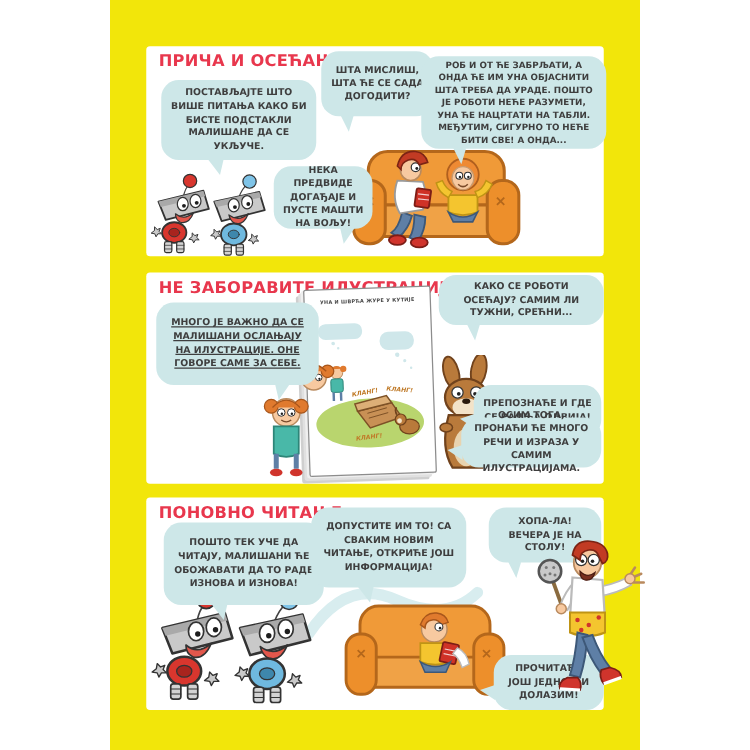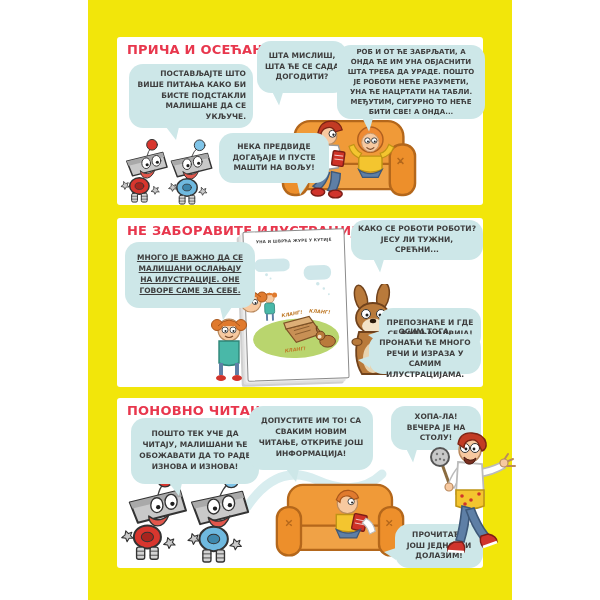--- a/index.html
+++ b/index.html
@@ -123,23 +123,23 @@
         <circle cx="89.5" cy="27" r="1" fill="#222"></circle>
           <circle cx="96.5" cy="27" r="1" fill="#222"></circle>
         <path d="M88,33 q4,4 8,0" fill="none" stroke="#7a4a2a" stroke-width="1.2"></path>
         <path d="M80,42 h24 v14 q-12,5 -24,0 z" fill="#F4C52F" stroke="#BF9415" stroke-width="1.5"></path>
         <path d="M80,44 q-8,-4 -10,-12 l5,-2 q3,7 8,9 z" fill="#F4C52F" stroke="#BF9415" stroke-width="1.2"></path>
         <path d="M104,44 q9,-3 12,-11 l-5,-3 q-3,8 -9,9 z" fill="#F4C52F" stroke="#BF9415" stroke-width="1.2"></path>
         <path d="M80,56 q12,8 24,0 l-4,8 h-16 z" fill="#5E7FA6" stroke="#3D5878" stroke-width="1.3"></path>
       </g>
     </svg>
 
-    <div class="bubble tail-b" style="left:12px;top:27px;width:124px;height:64px;text-align:right;">ПОСТАВЉАЈТЕ ШТО ВИШЕ ПИТАЊА КАКО БИ БИСТЕ ПОДСТАКЛИ МАЛИШАНЕ ДА СЕ УКЉУЧЕ.</div>
+    <div class="bubble tail-b" style="left:12px;top:27px;width:124px;height:64px;">ПОСТАВЉАЈТЕ ШТО ВИШЕ ПИТАЊА КАКО БИ БИСТЕ ПОДСТАКЛИ МАЛИШАНЕ ДА СЕ УКЉУЧЕ.</div>
     <div class="bubble tail-bl" style="left:140px;top:4px;width:90px;height:52px;">ШТА МИСЛИШ, ШТА ЋЕ СЕ САДА ДОГОДИТИ?</div>
-    <div class="bubble tail-br" style="left:102px;top:96px;width:110px;height:50px;">НЕКА ПРЕДВИДЕ ДОГАЂАЈЕ И ПУСТЕ МАШТИ НА ВОЉУ!</div>
+    <div class="bubble tail-br" style="left:102px;top:96px;width:79px;height:50px;">НЕКА ПРЕДВИДЕ ДОГАЂАЈЕ И ПУСТЕ МАШТИ НА ВОЉУ!</div>
     <div class="bubble small tail-bl" style="left:220px;top:8px;width:148px;height:74px;">РОБ И ОТ ЋЕ ЗАБРЉАТИ, А ОНДА ЋЕ ИМ УНА ОБЈАСНИТИ ШТА ТРЕБА ДА УРАДЕ. ПОШТО ЈЕ РОБОТИ НЕЋЕ РАЗУМЕТИ, УНА ЋЕ НАЦРТАТИ НА ТАБЛИ. МЕЂУТИМ, СИГУРНО ТО НЕЋЕ БИТИ СВЕ! А ОНДА...</div>
   </div>
 
   <div class="panel panel2">
     <div class="heading">НЕ ЗАБОРАВИТЕ ИЛУСТРАЦИЈЕ!</div>
 
     <div class="book-page">
       <div class="book-title">УНА И ШВРЋА ЖУРЕ У КУТИЈЕ</div>
       <svg class="mini-scene" viewBox="0 0 96 118">
         <ellipse cx="48" cy="88" rx="44" ry="20" fill="#B9D56E"></ellipse>
@@ -213,21 +213,21 @@
       <circle cx="38" cy="30" r="4.5" fill="#fff" stroke="#333" stroke-width="1"></circle>
       <circle cx="24" cy="31" r="1.5" fill="#222"></circle>
         <circle cx="37" cy="31" r="1.5" fill="#222"></circle>
       <path d="M16,48 q-7,26 3,42 l24,0 q9,-18 3,-42 z" fill="#B97A3B" stroke="#70421C" stroke-width="1.8"></path>
       <ellipse cx="30" cy="74" rx="10" ry="15" fill="#E8D3AF"></ellipse>
       <ellipse cx="14" cy="58" rx="5" ry="3.5" fill="#B97A3B" stroke="#70421C" stroke-width="1.2"></ellipse>
       <ellipse cx="46" cy="58" rx="5" ry="3.5" fill="#B97A3B" stroke="#70421C" stroke-width="1.2"></ellipse>
     </svg>
 
     <div class="bubble tail-br" style="left:8px;top:24px;width:130px;height:66px;text-decoration:underline;">МНОГО ЈЕ ВАЖНО ДА СЕ МАЛИШАНИ ОСЛАЊАЈУ НА ИЛУСТРАЦИЈЕ. ОНЕ ГОВОРЕ САМЕ ЗА СЕБЕ.</div>
-    <div class="bubble tail-bl" style="left:234px;top:2px;width:132px;height:40px;">КАКО СЕ РОБОТИ РОБОТИ? ЈЕСУ ЛИ ТУЖНИ, СРЕЋНИ...</div>
+    <div class="bubble tail-bl" style="left:234px;top:2px;width:132px;height:40px;">КАКО СЕ РОБОТИ ОСЕЋАЈУ? САМИМ ЛИ ТУЖНИ, СРЕЋНИ...</div>
     <div class="bubble tail-l" style="left:262px;top:46px;width:102px;height:42px;margin-top:44px;">ПРЕПОЗНАЋЕ И ГДЕ СЕ РАДЊА ОДВИЈА!</div>
     <div class="bubble tail-l" style="left:252px;top:116px;width:112px;height:40px;">ОСИМ ТОГА, ПРОНАЋИ ЋЕ МНОГО РЕЧИ И ИЗРАЗА У САМИМ ИЛУСТРАЦИЈАМА.</div>
   </div>
 
   <div class="panel panel3">
     <div class="heading">ПОНОВНО ЧИТАЊЕ</div>
 
     <svg class="art" style="left:120px;top:64px;width:150px;height:50px;" viewBox="0 0 150 50">
       <path d="M10,45 Q40,0 80,18 Q120,36 145,12" fill="none" stroke="#D8EDEF" stroke-width="9" stroke-linecap="round"></path>
     </svg>

